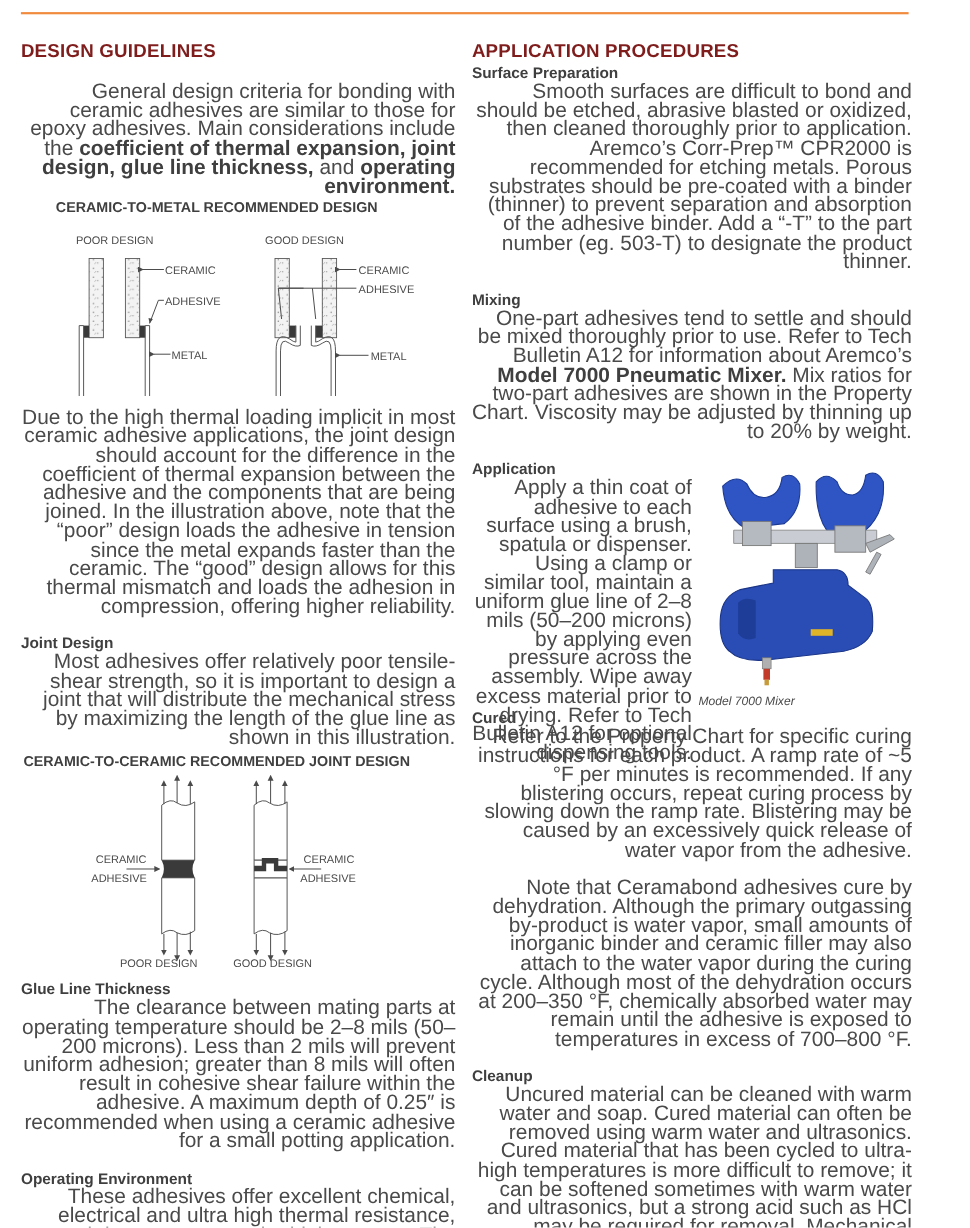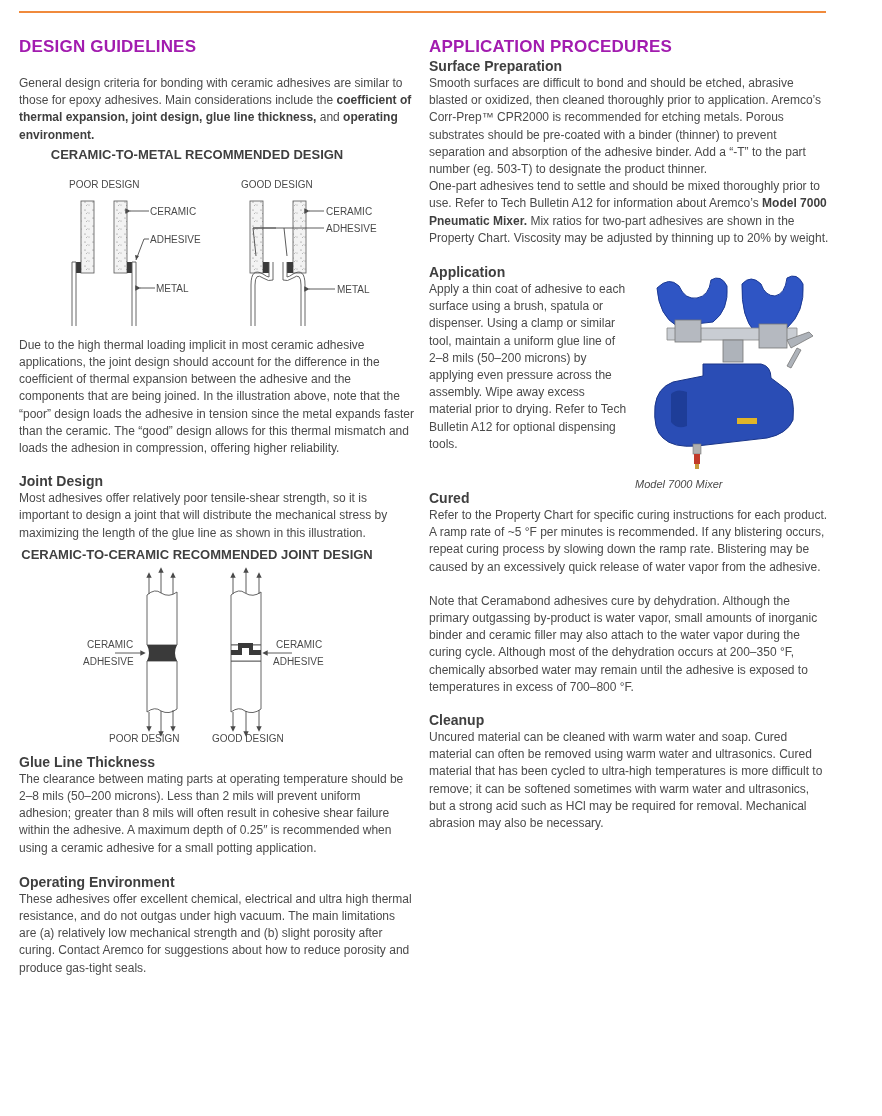--- a/index.html
+++ b/index.html
@@ -2,23 +2,23 @@
 <html><head>
 <meta charset="utf-8">
 <style>
   html, body { margin: 0; padding: 0; background: #ffffff; }
   body { width: 882px; height: 1116px; position: relative; overflow: hidden;
          font-family: "Liberation Sans", sans-serif; color: #4a4a4a; }
   .rule { position: absolute; left: 19px; top: 11px; width: 807px; height: 2px; background: #f08a3c; }
   .col { position: absolute; top: 36px; }
   .col-left { left: 19px; width: 395px; }
   .col-right { left: 429px; width: 400px; }
-  h1 { margin: 0; font-size: 17px; font-weight: bold; color: #a21caf; letter-spacing: 0.2px; line-height: 22px; }
+  h1 { margin: 0; font-size: 17px; font-weight: bold; color: #7f1d1d; letter-spacing: 0.2px; line-height: 22px; }
   h2 { margin: 0; font-size: 14px; font-weight: bold; color: #3f3f3f; line-height: 17px; }
-  p  { margin: 0; font-size: 12px; line-height: 17.2px; color: #4a4a4a; }
+  p  { margin: 0; font-size: 19px; line-height: 17.2px; color: #4a4a4a; text-align: right; }
   b  { color: #3f3f3f; }
   .fig-title { font-size: 13px; font-weight: bold; color: #3f3f3f; text-align: center; line-height: 14px; }
   .abs { position: absolute; }
   svg text { font-family: "Liberation Sans", sans-serif; fill: #4a4a4a; }
   .caption { font-style: italic; font-size: 11px; color: #4a4a4a; }
 </style>
 </head>
 <body>
 
 <div class="rule"></div>
@@ -125,20 +125,21 @@
   <h2 style="margin-top:10px">Glue Line Thickness</h2>
   <p>The clearance between mating parts at operating temperature should be 2–8 mils (50–200 microns). Less than 2 mils will prevent uniform adhesion; greater than 8 mils will often result in cohesive shear failure within the adhesive. A maximum depth of 0.25″ is recommended when using a ceramic adhesive for a small potting application.</p>
   <h2 style="margin-top:17px">Operating Environment</h2>
   <p>These adhesives offer excellent chemical, electrical and ultra high thermal resistance, and do not outgas under high vacuum. The main limitations are (a) relatively low mechanical strength and (b) slight porosity after curing. Contact Aremco for suggestions about how to reduce porosity and produce gas-tight seals.</p>
 </div>
 
 <div class="col col-right">
   <h1>APPLICATION PROCEDURES</h1>
   <h2 style="">Surface Preparation</h2>
   <p>Smooth surfaces are difficult to bond and should be etched, abrasive blasted or oxidized, then cleaned thoroughly prior to application. Aremco’s Corr-Prep™ CPR2000 is recommended for etching metals. Porous substrates should be pre-coated with a binder (thinner) to prevent separation and absorption of the adhesive binder. Add a “-T” to the part number (eg. 503-T) to designate the product thinner.</p>
+  <h2 style="margin-top:17px">Mixing</h2>
   <p><span>One-part adhesives tend to settle and should be mixed thoroughly prior to use. Refer to Tech Bulletin A12 for information about Aremco’s </span><b>Model 7000 Pneumatic Mixer.</b><span> Mix ratios for two-part adhesives are shown in the Property Chart. Viscosity may be adjusted by thinning up to 20% by weight.</span></p>
 
   <div style="position:relative; margin-top:17px; height:220px">
     <div style="width:200px">
       <h2>Application</h2>
       <p>Apply a thin coat of adhesive to each surface using a brush, spatula or dispenser. Using a clamp or similar tool, maintain a uniform glue line of 2–8 mils (50–200 microns) by applying even pressure across the assembly. Wipe away excess material prior to drying. Refer to Tech Bulletin A12 for optional dispensing tools.</p>
     </div>
 
     <svg class="abs" style="left:208px; top:6px" width="188" height="200" viewBox="0 0 188 200">
 

